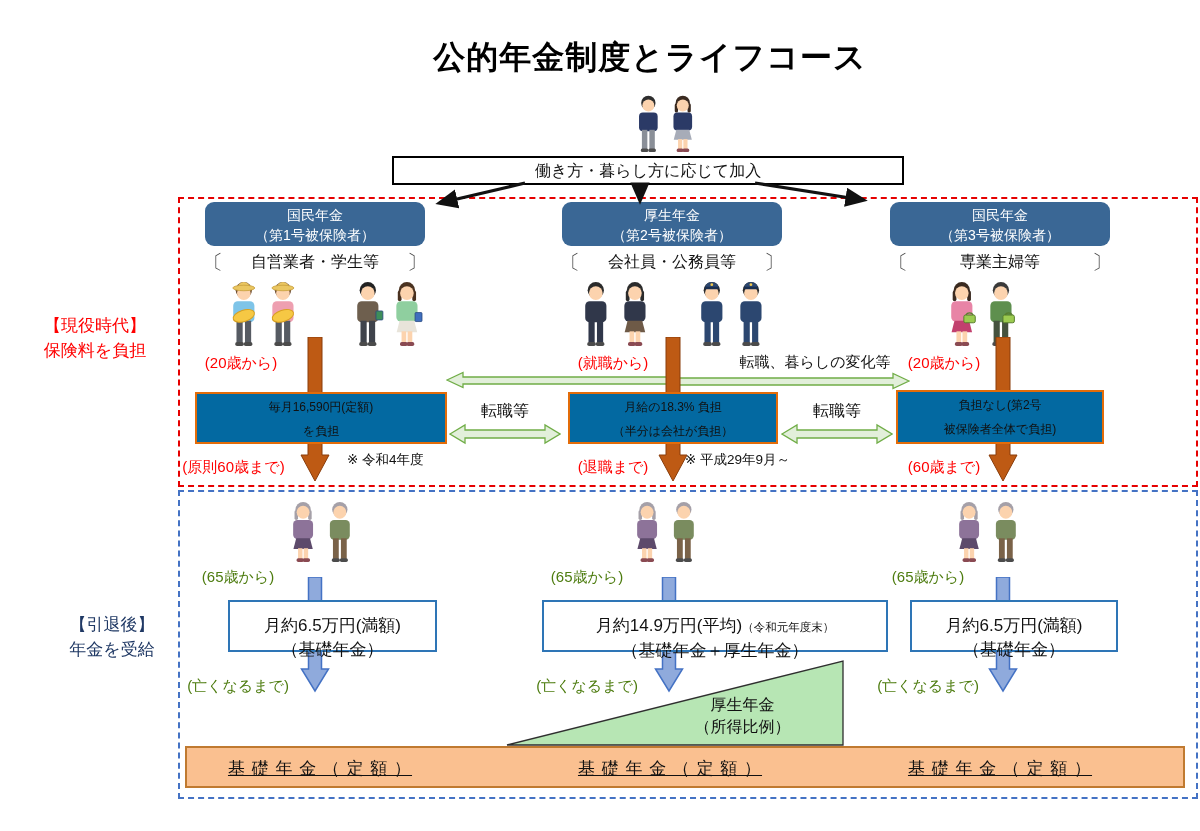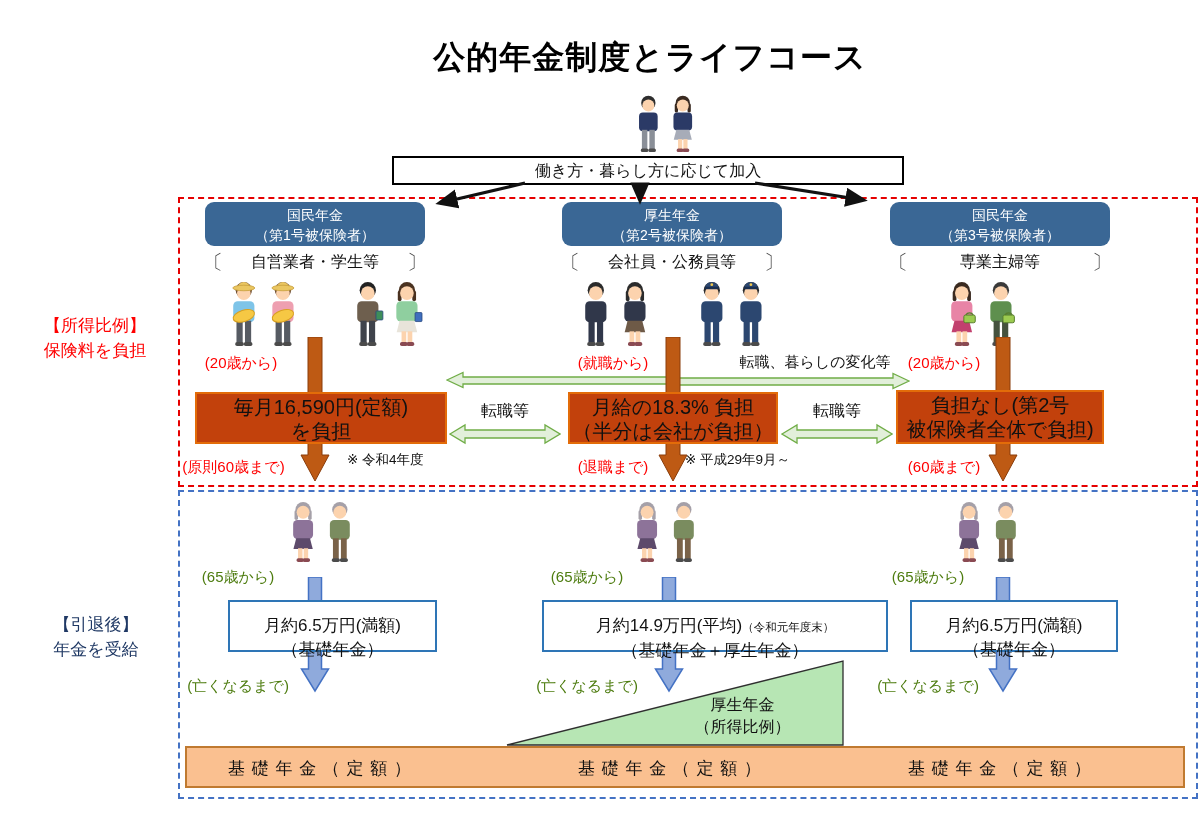--- a/index.html
+++ b/index.html
@@ -12,32 +12,32 @@
   .slate{color:#4d7c0f;}
   .navy{color:#1F3864;}
   #title{font-size:32px;font-weight:bold;letter-spacing:1px;color:#000;}
   #banner{border:2px solid #000;background:#fff;font-size:16px;line-height:25px;text-align:center;}
   .section{border:2px dashed #E60000;}
   .section.blue{border-color:#4472C4;}
   .hdr{background:#3A6795;color:#fff;border-radius:9px;font-size:14px;line-height:20px;
        text-align:center;padding-top:3px;box-sizing:border-box;}
   .grp{display:flex;justify-content:space-between;align-items:center;font-size:16px;}
   .grp .bk{font-size:20px;font-weight:300;color:#444;}
-  .obox{background:#c2410c;border:2.5px solid #E36C09;text-align:center;font-size:20px;line-height:24px;
+  .obox{background:#0369a1;border:2.5px solid #E36C09;text-align:center;font-size:12px;line-height:24px;
         box-sizing:border-box;padding-top:1px;z-index:3;}
   .bbox{background:#fff;border:2.5px solid #2E75B6;text-align:center;font-size:17px;line-height:24px;
         box-sizing:border-box;padding-top:12px;z-index:3;margin-left:10px;}
   .bbox .sm{font-size:11.5px;}
   .lbl{font-size:15px;line-height:20px;}
   .note{font-size:13.5px;line-height:19px;}
   .xfer{font-size:16px;}
   .longlbl{font-size:15px;}
   .side{font-size:17px;line-height:25px;text-align:center;}
   .bar{background:#FAC090;border:2px solid #C07A30;box-sizing:border-box;z-index:2;}
-  .barlbl{font-size:17px;letter-spacing:1px;z-index:3;}
+  .barlbl{font-size:17px;letter-spacing:1px;z-index:3;text-decoration:underline;}
   .trilbl{font-size:16px;line-height:22px;text-align:center;z-index:3;}
   svg.arrow{position:absolute;}
   .z1{z-index:1}.z2{z-index:2}.z4{z-index:4}
 </style>
 </head>
 <body>
 
 <div id="canvas">
 
   <svg width="0" height="0" style="position:absolute">
@@ -101,21 +101,21 @@
       </marker>
     </defs>
     <line x1="145" y1="2" x2="60" y2="22" stroke="#111" stroke-width="3.2" marker-end="url(#ah)"></line>
     <line x1="260" y1="2" x2="260" y2="19" stroke="#111" stroke-width="3.2" marker-end="url(#ah)"></line>
     <line x1="375" y1="2" x2="483" y2="19" stroke="#111" stroke-width="3.2" marker-end="url(#ah)"></line>
   </svg>
 
   <div class="abs section" style="left:178px;top:197px;width:1016px;height:286px;"></div>
 
   <div class="abs side red" style="left:18px;top:313px;width:154px;">
-    <div>【所得比例】</div>
+    <div>【現役時代】</div>
     <div>保険料を負担</div>
   </div>
 
   <div class="abs hdr" style="left:205px;top:202px;width:220px;height:44px;">
     <div>国民年金</div>
     <div>（第1号被保険者）</div>
   </div>
   <div class="abs hdr" style="left:562px;top:202px;width:220px;height:44px;">
     <div>厚生年金</div>
     <div>（第2号被保険者）</div>
@@ -222,21 +222,21 @@
 
   <div class="abs note z4" style="left:347px;top:450px;width:140px;">※ 令和4年度</div>
   <div class="abs note z4" style="left:685px;top:450px;width:160px;">※ 平成29年9月～</div>
 
   <div class="abs lbl red rt z4" style="left:160px;top:457px;width:147px;">(原則60歳まで)</div>
   <div class="abs lbl red rt z4" style="left:560px;top:457px;width:106px;">(退職まで)</div>
   <div class="abs lbl red rt z4" style="left:890px;top:457px;width:108px;">(60歳まで)</div>
 
   <div class="abs section blue" style="left:178px;top:490px;width:1016px;height:305px;"></div>
 
-  <div class="abs side navy" style="left:19px;top:612px;width:154px;">
+  <div class="abs side navy" style="left:35px;top:612px;width:154px;">
     <div>【引退後】</div>
     <div>年金を受給</div>
   </div>
 
   <svg class="abs" style="left:286px;top:500px" width="74" height="62" viewBox="0 0 92 81">
     <use href="#psnf" style="--hair:#A5A0A8;--top:#8D7399;--skirt:#5D4A6B"></use>
     <use href="#psn" transform="translate(48,0)" style="--hair:#A5A0A8;--top:#7A8C5F;--bottom:#7A6248"></use>
   </svg>
   <svg class="abs" style="left:630px;top:500px" width="74" height="62" viewBox="0 0 92 81">
     <use href="#psnf" style="--hair:#A5A0A8;--top:#8D7399;--skirt:#5D4A6B"></use>

